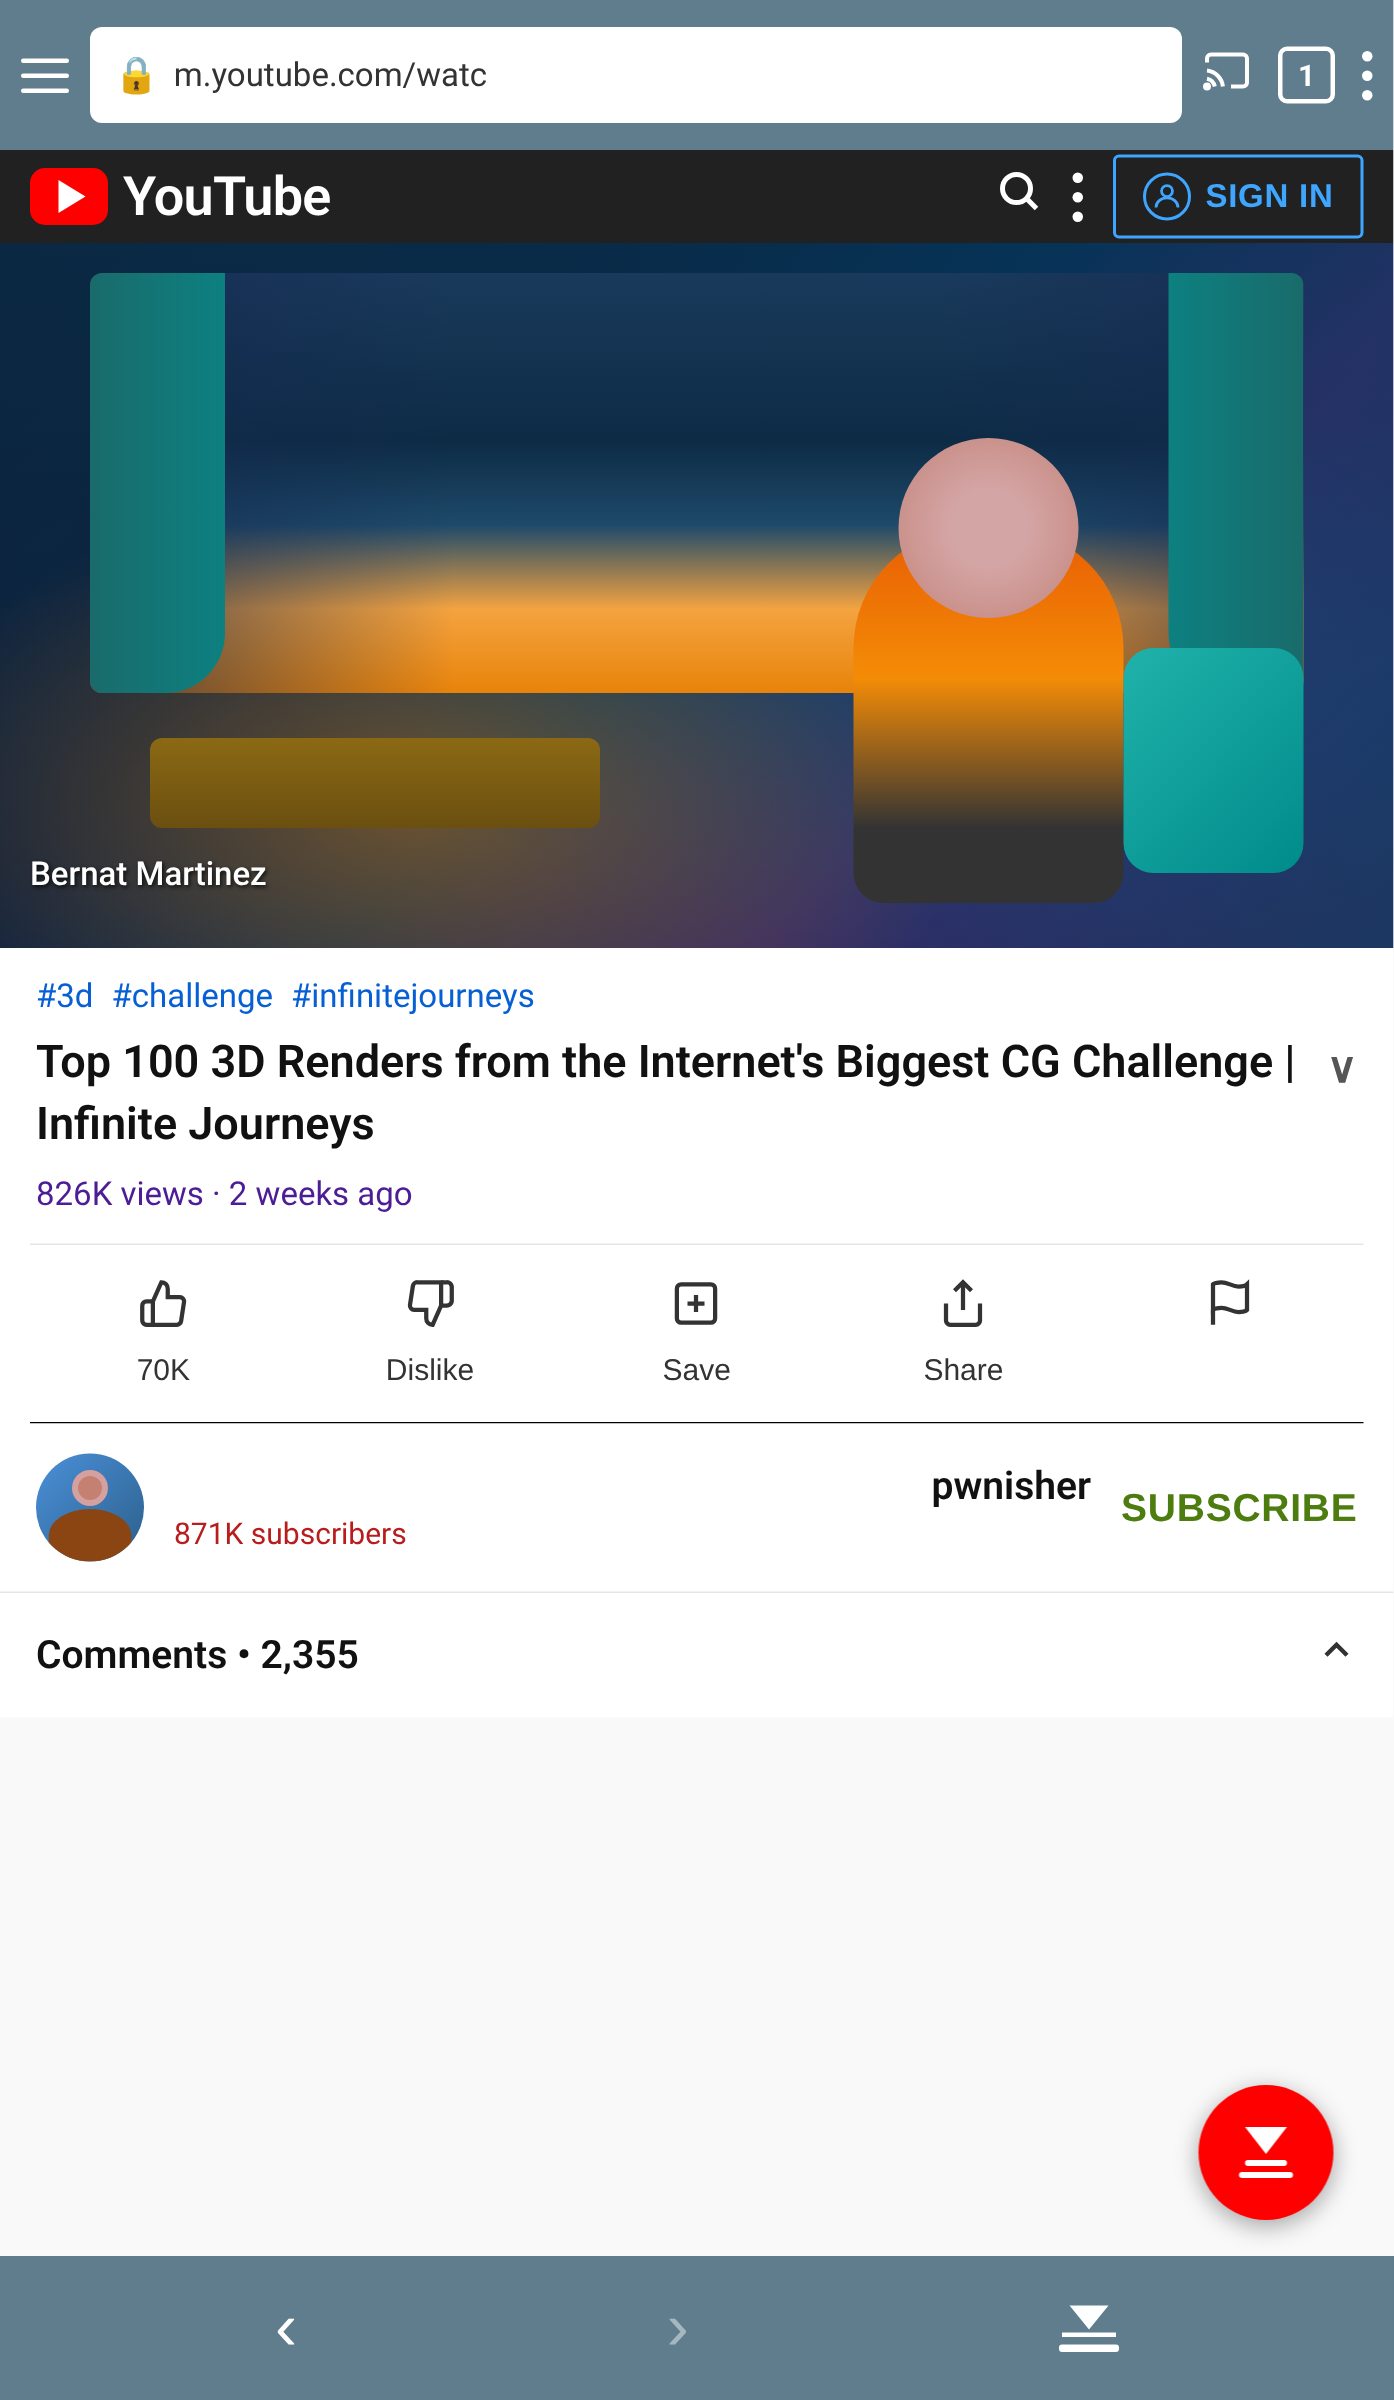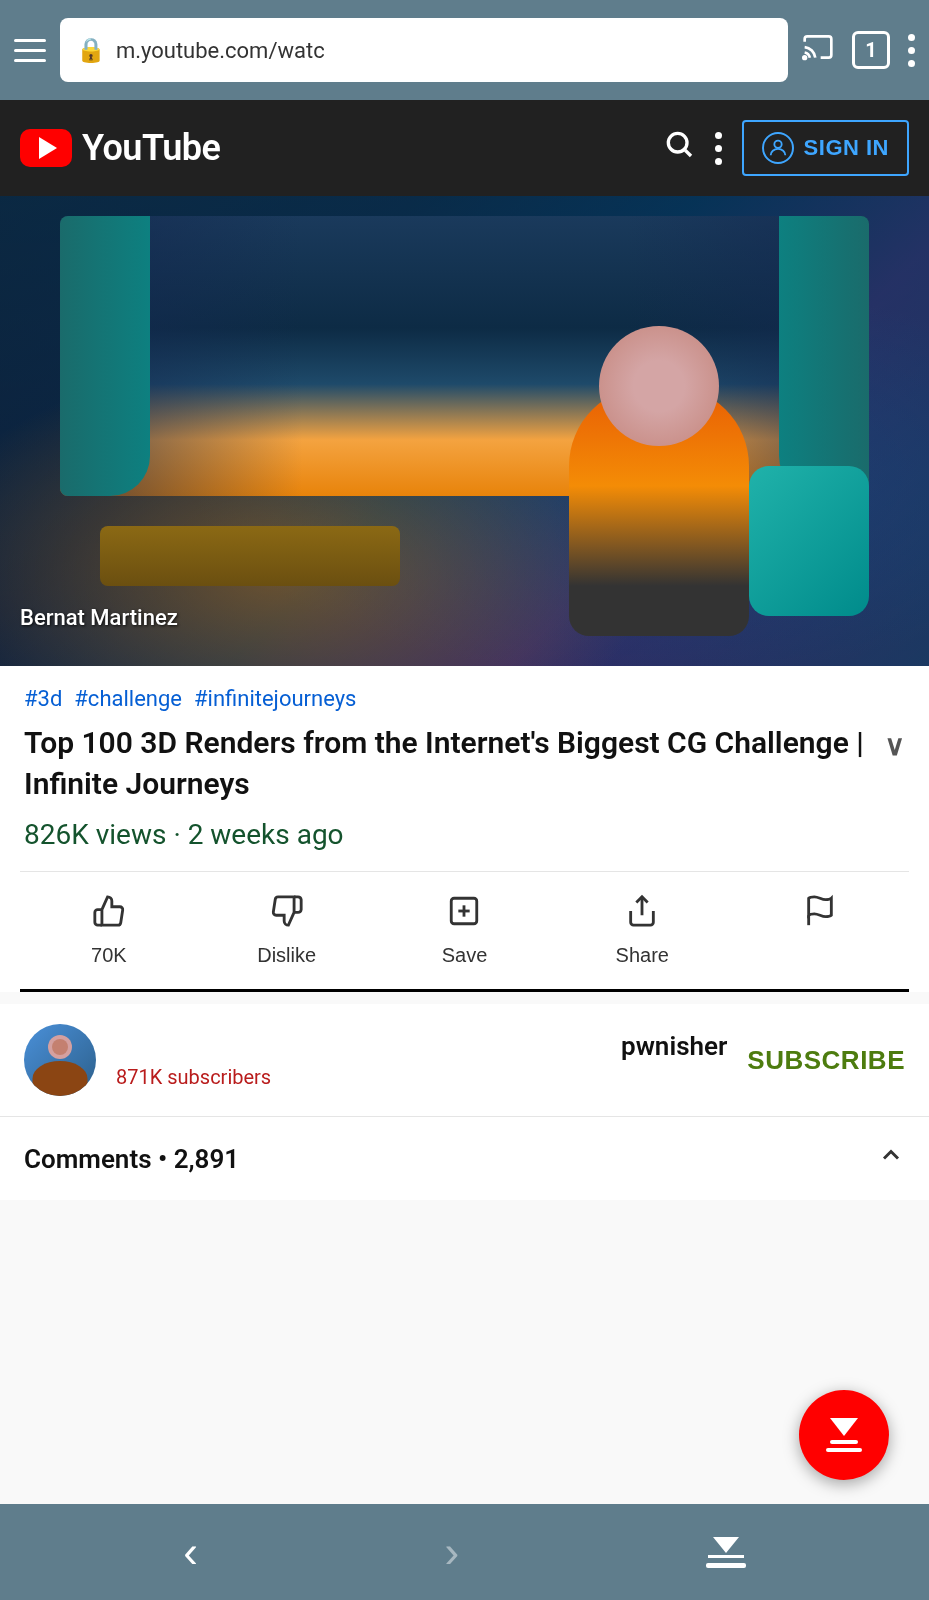--- a/index.html
+++ b/index.html
@@ -77,21 +77,21 @@
       font-weight: bold;
       cursor: pointer;
     }
 
     
     .yt-header {
       background: #212121;
       display: flex;
       align-items: center;
       padding: 0 20px;
-      height: 96px;
+      height: 62px;
       gap: 16px;
     }
     .yt-logo {
       display: flex;
       align-items: center;
       gap: 10px;
       flex: 1;
     }
     .yt-play-icon {
       background: #ff0000;
@@ -288,32 +288,32 @@
     .title-text {
       flex: 1;
     }
     .chevron-down {
       color: #555;
       font-size: 28px;
       margin-top: 4px;
       flex-shrink: 0;
     }
     .video-meta {
-      font-size: 28px;
-      color: #14532d;
+      font-size: 22px;
+      color: #4c1d95;
       margin-bottom: 20px;
     }
 
     
     .action-bar {
       display: flex;
       border-top: 1px solid #e5e5e5;
-      border-bottom: 3px solid #000000;
+      border-bottom: 1px solid #000000;
       padding: 18px 0;
-      margin: 12px -4px;
+      margin: 0 -4px;
     }
     .action-btn {
       flex: 1;
       display: flex;
       flex-direction: column;
       align-items: center;
       gap: 8px;
       background: none;
       border: none;
       cursor: pointer;
@@ -667,21 +667,21 @@
     </svg>
   </div>
   <div class="channel-details">
     <div class="channel-name">pwnisher</div>
     <div class="channel-subs">871K subscribers</div>
   </div>
   <button class="subscribe-btn">SUBSCRIBE</button>
 </div>
 
 <div class="comments-section">
-  <span class="comments-header">Comments • 2,891</span>
+  <span class="comments-header">Comments • 2,355</span>
   <span class="collapse-icon">
     <svg width="28" height="28" viewBox="0 0 24 24" fill="none" stroke="#333" stroke-width="2.5">
       <polyline points="18 15 12 9 6 15"></polyline>
     </svg>
   </span>
 </div>
 
 <div class="fab-btn">
   <div class="fab-download-icon">
     <div class="arrow"></div>

